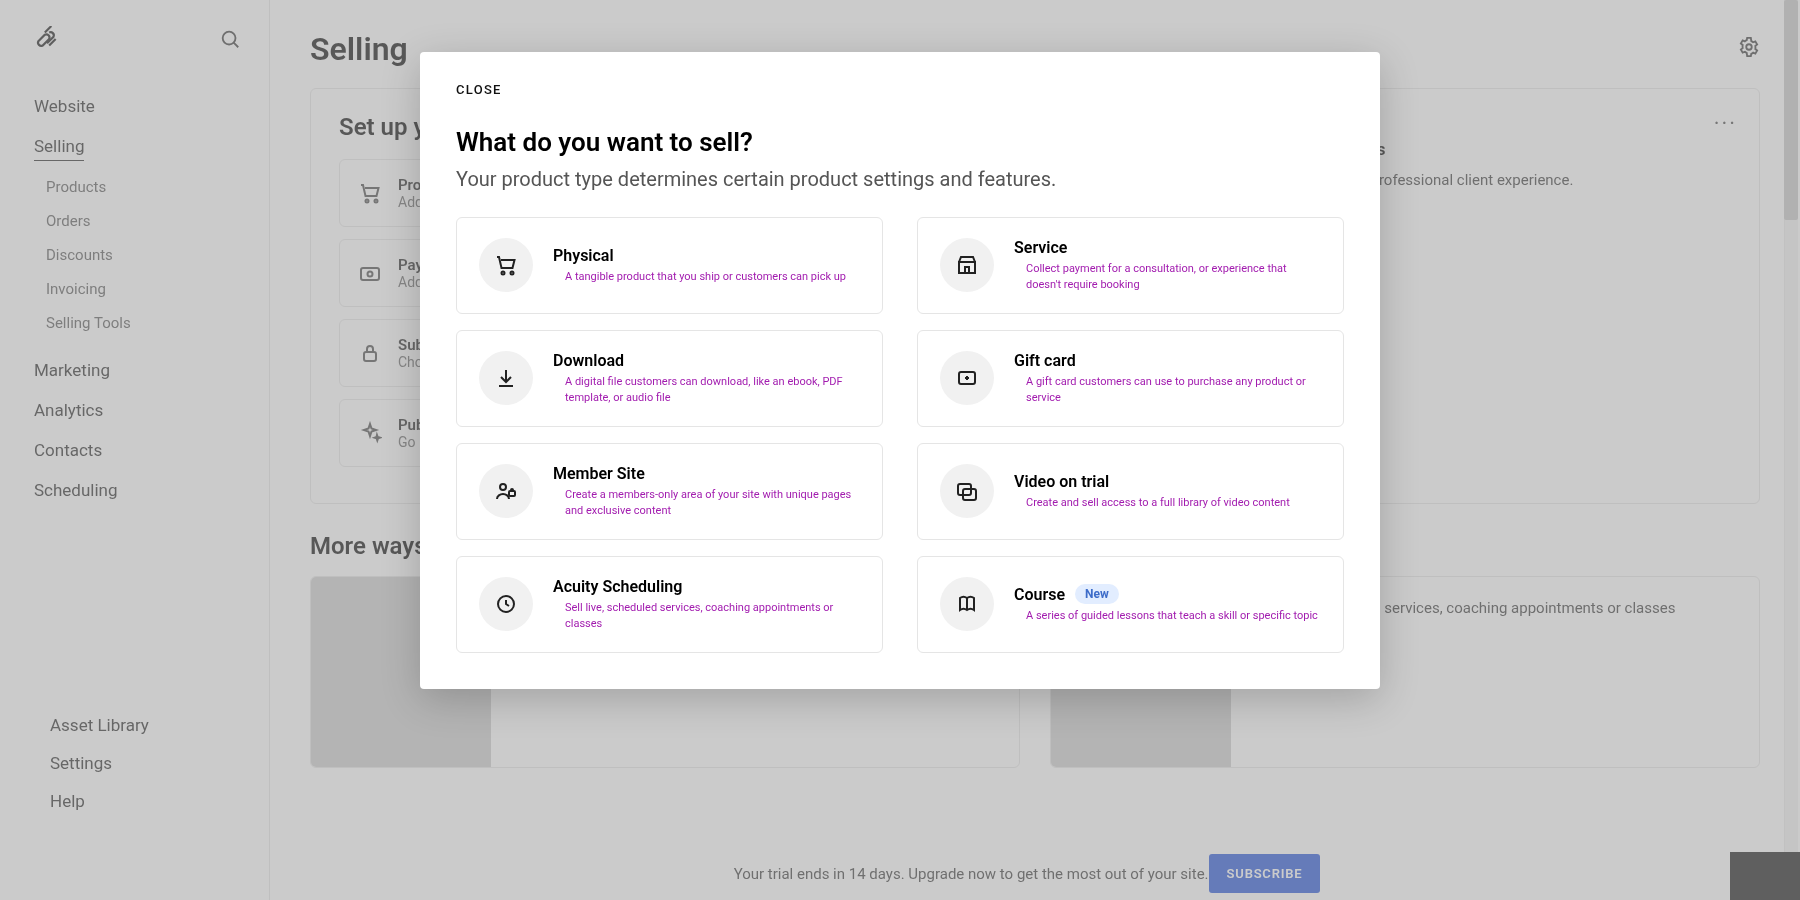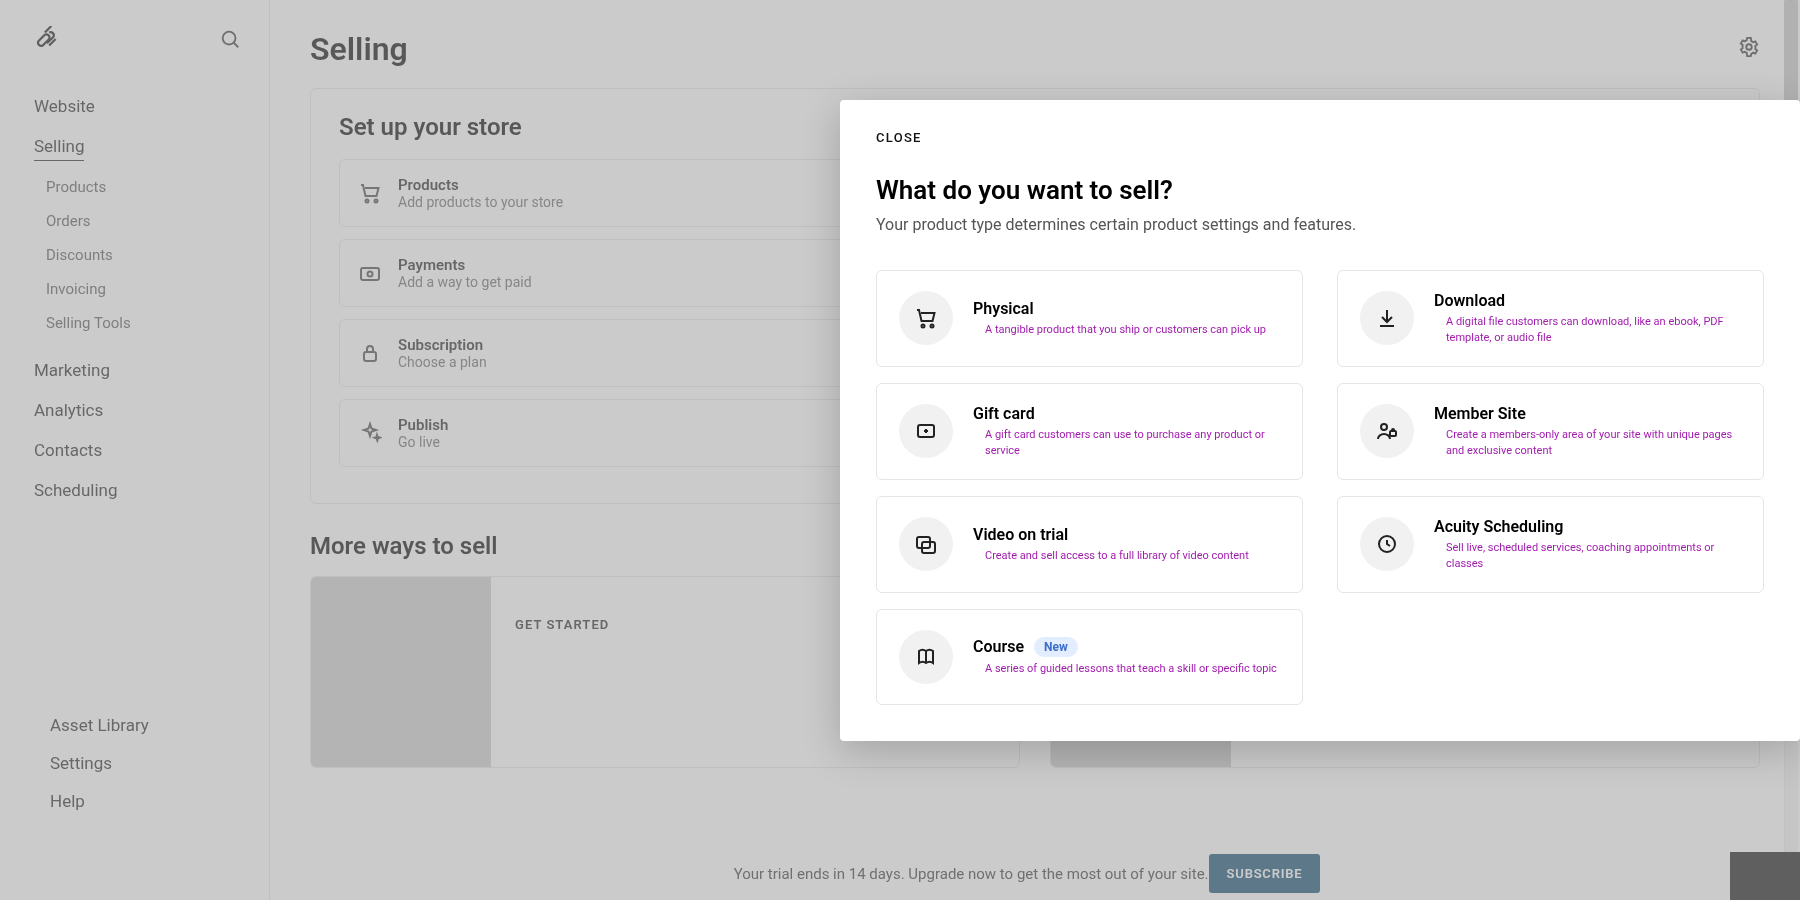--- a/index.html
+++ b/index.html
@@ -47,29 +47,29 @@
 .cards { display: flex; gap: 30px; }
 .card { flex: 1; border: 1px solid #e5e5e5; border-radius: 6px; display: flex; overflow: hidden; }
 .thumb { width: 180px; height: 190px; background: #ccc; }
 .card-body { padding: 20px 24px; flex: 1; }
 .card-desc { font-size: 15px; color: #333; margin-bottom: 20px; line-height: 1.5; }
 .card-cta { font-size: 13px; font-weight: 600; letter-spacing: 0.08em; color: #222; }
 
 
 .trial-bar { position: absolute; left: 270px; right: 16px; bottom: 0; height: 54px; background: #fff; display: flex; align-items: center; justify-content: center; border-top: 1px solid rgba(0,0,0,0); }
 .trial-text { font-size: 15px; color: #333; }
-.subscribe-btn { background: #0c4a6e; color: #fff; font-size: 13px; font-weight: 600; letter-spacing: 0.06em; padding: 12px 18px; border: none; border-radius: 3px; }
+.subscribe-btn { background: #1d4ed8; color: #fff; font-size: 13px; font-weight: 600; letter-spacing: 0.06em; padding: 12px 18px; border: none; border-radius: 3px; }
 .fab { position: absolute; right: 0; bottom: 0; width: 70px; height: 48px; background: #111; }
 
 
-.overlay { position: absolute; inset: 0; background: rgba(160,160,160,0.55); display: flex; align-items: flex-start; justify-content: flex-end; padding-top: 100px; }
+.overlay { position: absolute; inset: 0; background: rgba(160,160,160,0.55); display: flex; align-items: flex-start; justify-content: center; padding-top: 52px; }
 .modal { width: 960px; background: #fff; border-radius: 4px; padding: 30px 36px 36px 36px; box-shadow: 0 10px 40px rgba(0,0,0,0.2); }
 .close { font-size: 13px; letter-spacing: 0.1em; font-weight: 500; color: #111; cursor: pointer; }
 .modal h2 { font-size: 26px; font-weight: 600; margin: 30px 0 10px 0; }
-.modal-sub { font-size: 16px; color: #555; margin-bottom: 36px; }
+.modal-sub { font-size: 20px; color: #555; margin-bottom: 26px; }
 .grid { display: grid; grid-template-columns: 1fr 1fr; gap: 16px 34px; }
 .opt { border: 1px solid #e5e5e5; border-radius: 6px; padding: 20px 22px; display: flex; gap: 20px; align-items: center; cursor: pointer; }
 .opt-icon { width: 54px; height: 54px; border-radius: 50%; background: #f1f1f1; display: flex; align-items: center; justify-content: center; flex-shrink: 0; color: #222; }
 .opt-icon svg { width: 24px; height: 24px; }
 .opt-title { font-size: 16px; font-weight: 600; margin-bottom: 4px; display: flex; align-items: center; gap: 10px; }
 .opt-desc { font-size: 11px; color: #a21caf; line-height: 1.45; margin-left: 12px; }
 .badge { background: #e2edff; color: #3d6cc9; font-size: 12px; font-weight: 700; padding: 3px 10px; border-radius: 10px; }
 
 
 .scroll-track { position: absolute; right: 2px; top: 0; width: 14px; height: 100%; background: #f1f1f1; border-left: 1px solid #e8e8e8; }
@@ -236,20 +236,33 @@
             </svg>
           </div>
         <div>
             <div class="opt-title">Physical</div>
             <div class="opt-desc">A tangible product that you ship or customers can pick up</div>
           </div>
       </div>
       <div class="opt">
         <div class="opt-icon">
             <svg viewBox="0 0 24 24" fill="none" stroke="currentColor" stroke-width="2">
+              <path d="M4 9h16v11H4z"></path>
+              <path d="M4 9l2-5h12l2 5"></path>
+              <path d="M10 20v-6h4v6"></path>
+            </svg>
+          </div>
+        <div>
+            <div class="opt-title">Service</div>
+            <div class="opt-desc">Collect payment for a consultation, or experience that doesn't require booking</div>
+          </div>
+      </div>
+      <div class="opt">
+        <div class="opt-icon">
+            <svg viewBox="0 0 24 24" fill="none" stroke="currentColor" stroke-width="2">
               <path d="M12 4v11"></path>
               <path d="M7 11l5 5 5-5"></path>
               <path d="M5 20h14"></path>
             </svg>
           </div>
         <div>
             <div class="opt-title">Download</div>
             <div class="opt-desc">A digital file customers can download, like an ebook, PDF template, or audio file</div>
           </div>
       </div>

